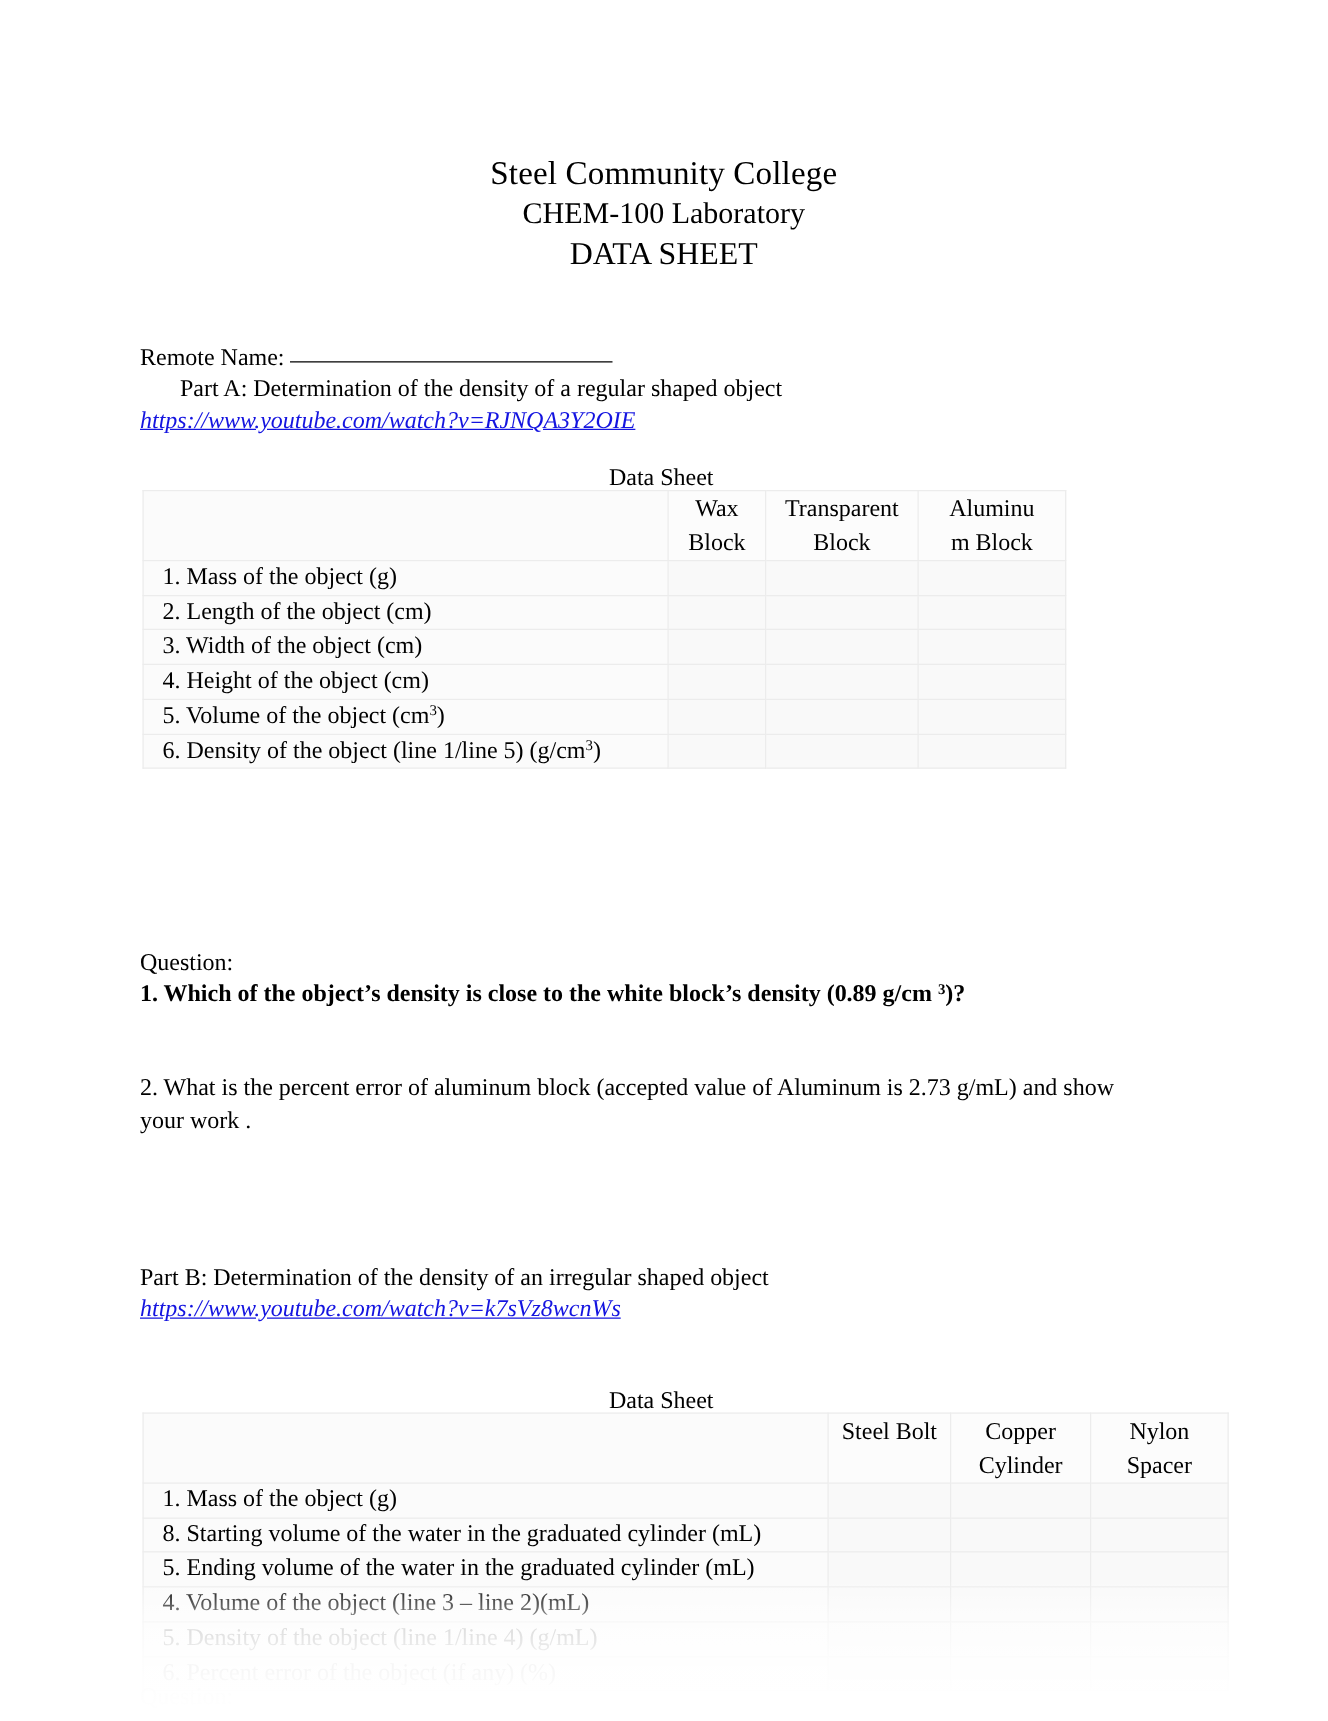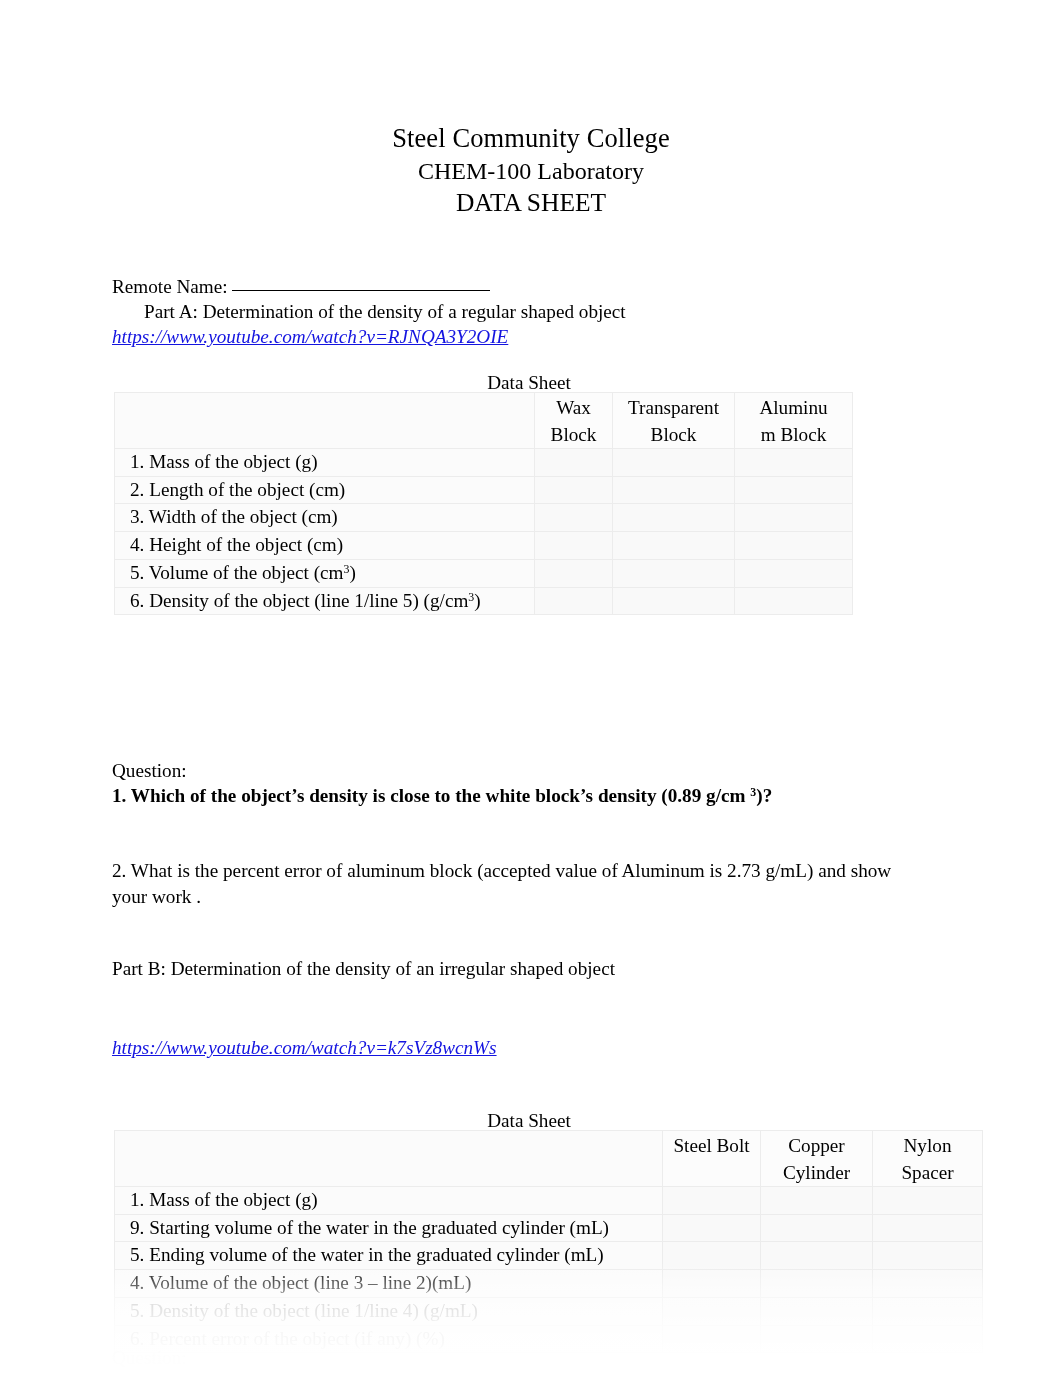--- a/index.html
+++ b/index.html
@@ -63,21 +63,21 @@
   }
 
   .student-name { top: 274px; }
   .part-a-label { top: 299px; margin-left: 32px; }
   .part-a-link  { top: 324px; }
 
   .q-header   { top: 758px; }
   .q-1        { top: 783px; font-weight: bold; }
   .q-2        { top: 858px; left: 112px; width: 812px; white-space: normal; line-height: 26px;}
 
-  .part-b-label { top: 956px; }
+  .part-b-label { top: 1010px; }
   .part-b-link  { top: 1035px; }
 
   .q-header-2 { top: 1345px; color: #d8d8d8; }
 
   .underline-blank {
     display: inline-block;
     border-bottom: 1.6px solid #000;
     width: 258px;
     height: 16px;
     margin-left: 4px;
@@ -293,21 +293,21 @@
           <div>Spacer</div>
         </td>
       </tr>
       <tr class="row-std">
         <td class="lbl"><span>1. Mass of the object (g)</span></td>
         <td class="fill"></td>
         <td class="fill"></td>
         <td class="fill"></td>
       </tr>
       <tr class="row-std">
-        <td class="lbl"><span>9. Starting volume of the water in the graduated cylinder (mL)</span></td>
+        <td class="lbl"><span>8. Starting volume of the water in the graduated cylinder (mL)</span></td>
         <td class="fill"></td>
         <td class="fill"></td>
         <td class="fill"></td>
       </tr>
       <tr class="row-std">
         <td class="lbl"><span>5. Ending volume of the water in the graduated cylinder (mL)</span></td>
         <td class="fill"></td>
         <td class="fill"></td>
         <td class="fill"></td>
       </tr>

